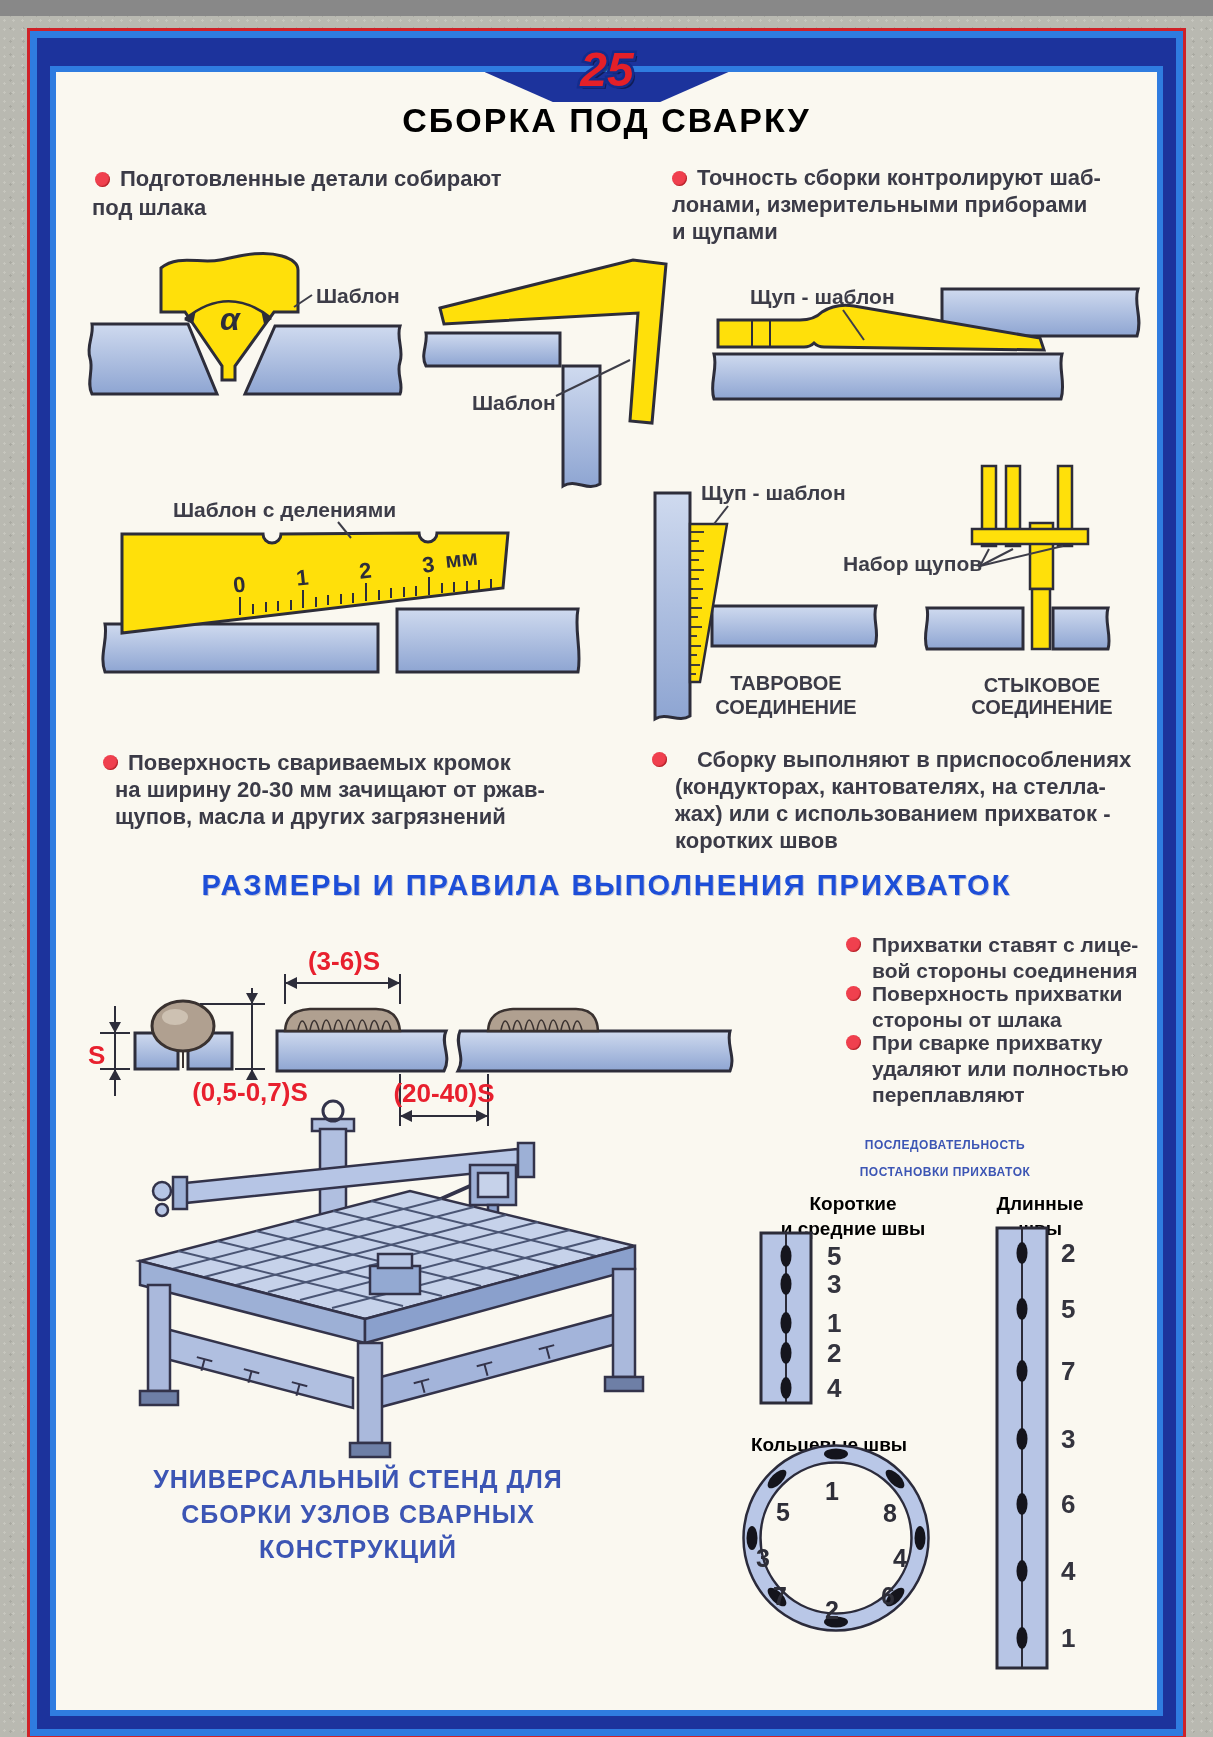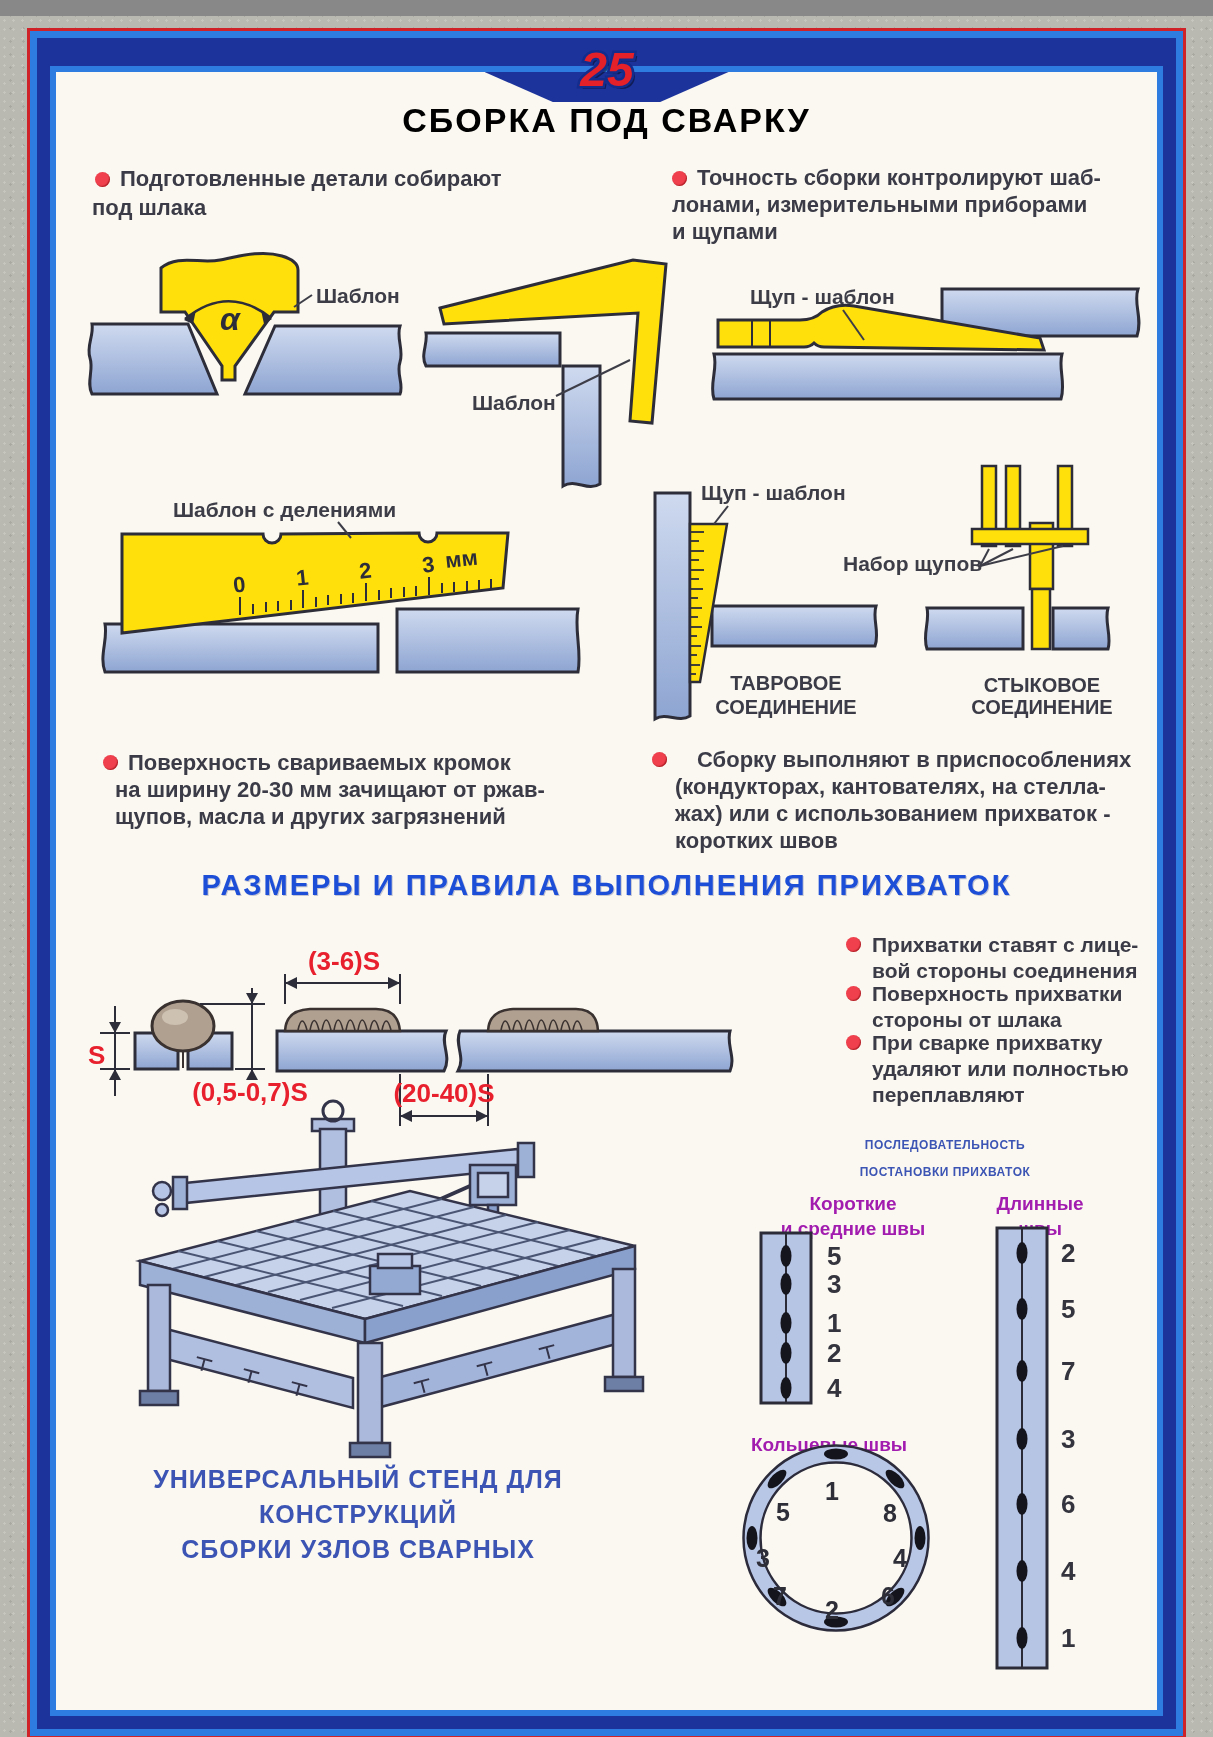--- a/index.html
+++ b/index.html
@@ -21,21 +21,21 @@
     color:#000000;font-size:34px;font-weight:bold;letter-spacing:2px;}
   .para{position:absolute;color:#3b3b47;font-weight:bold;}
   .para .ln{white-space:nowrap;}
   .big{font-size:22px;line-height:29px;}
   .dot{position:absolute;width:15px;height:15px;border-radius:50%;background:#f0404e;box-shadow:inset -1px -1px 1px rgba(120,0,0,.5);}
   .ind28{padding-left:28px;} .ind25{padding-left:25px;} .ind22{padding-left:22px;} .ind13{padding-left:13px;}
   .sec-head{position:absolute;left:0;width:100%;text-align:center;color:#1d4ed8;font-weight:bold;}
   .h2{top:797px;font-size:29px;letter-spacing:2px;text-shadow:1px 1px 0 rgba(30,45,120,.25);}
   .seq-head{position:absolute;left:734px;top:1060px;width:310px;text-align:center;color:#3c55b4;
     font-weight:bold;font-size:12px;line-height:27px;letter-spacing:.5px;}
-  .seam-label{position:absolute;text-align:center;color:#a21caf;font-weight:bold;font-size:19px;line-height:25px;width:200px;}
+  .seam-label{position:absolute;text-align:center;color:#000000;font-weight:bold;font-size:19px;line-height:25px;width:200px;}
   .stand-caption{position:absolute;left:52px;top:1390px;width:500px;text-align:center;color:#3c55b4;
     font-weight:bold;font-size:25px;line-height:35px;letter-spacing:1px;}
   svg text{font-family:"Liberation Sans",sans-serif;}
   .lbl{font-size:21px;font-weight:bold;fill:#3d3d48;}
   .cap{font-size:20px;font-weight:bold;fill:#3b3b47;}
   .dim{font-size:26px;font-weight:bold;fill:#e8202e;}
   .num{font-size:26px;font-weight:bold;fill:#34343e;}
   .rnum{font-size:25px;font-weight:bold;fill:#2e2e38;}
   .tick{font-size:22px;font-weight:bold;fill:#2d2d3a;}
 </style>
@@ -419,22 +419,22 @@
           <path d="M172,280 h16 M180,280 v12" transform="rotate(15 180 286)"></path>
           <path d="M220,293 h16 M228,293 v12" transform="rotate(15 228 299)"></path>
           <path d="M345,290 h16 M353,290 v12" transform="rotate(-15 353 296)"></path>
           <path d="M408,273 h16 M416,273 v12" transform="rotate(-15 416 279)"></path>
           <path d="M470,256 h16 M478,256 v12" transform="rotate(-15 478 262)"></path>
         </g>
       </svg>
 
       <div class="stand-caption">
         <div>УНИВЕРСАЛЬНЫЙ СТЕНД ДЛЯ</div>
+        <div>СБОРКИ УЗЛОВ СВАРНЫХ</div>
         <div>КОНСТРУКЦИЙ</div>
-        <div>СБОРКИ УЗЛОВ СВАРНЫХ</div>
       </div>
 
      </div>
     </div>
    </div>
   </div>
  </div>
 </div>
 
 </body></html>

